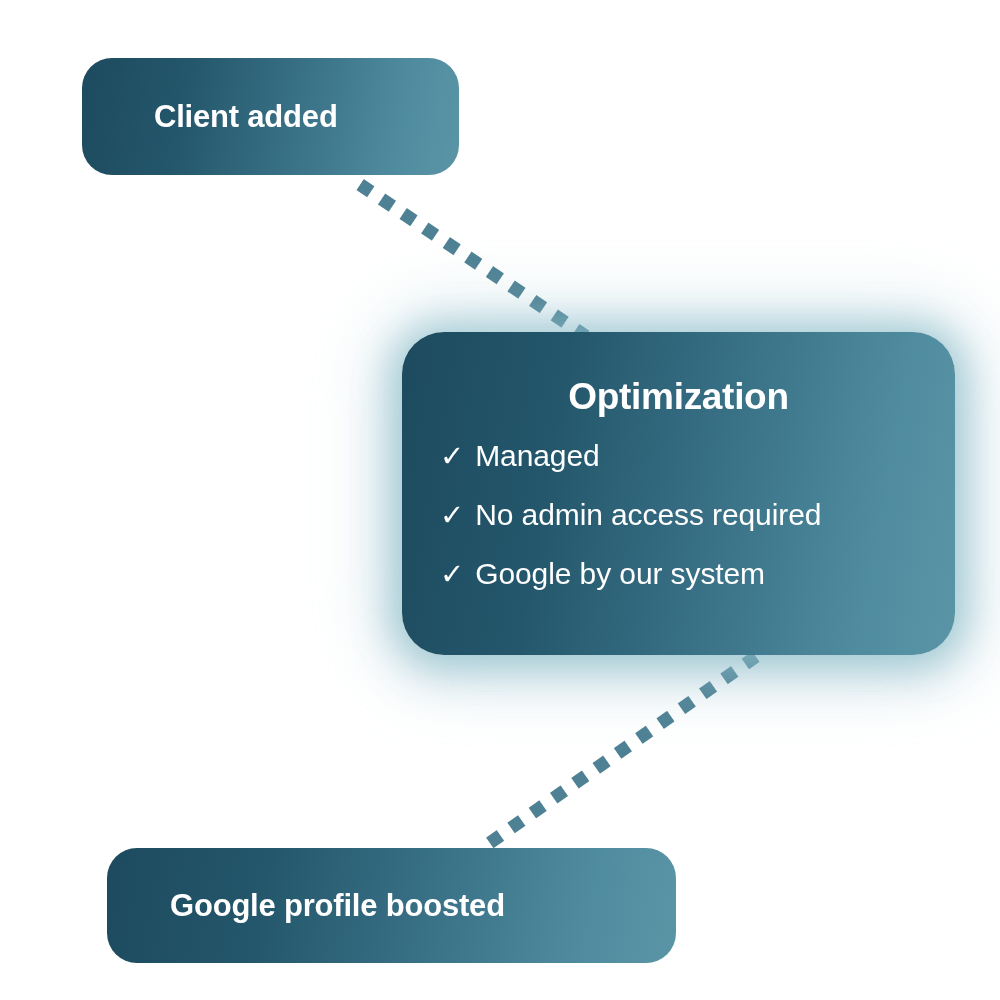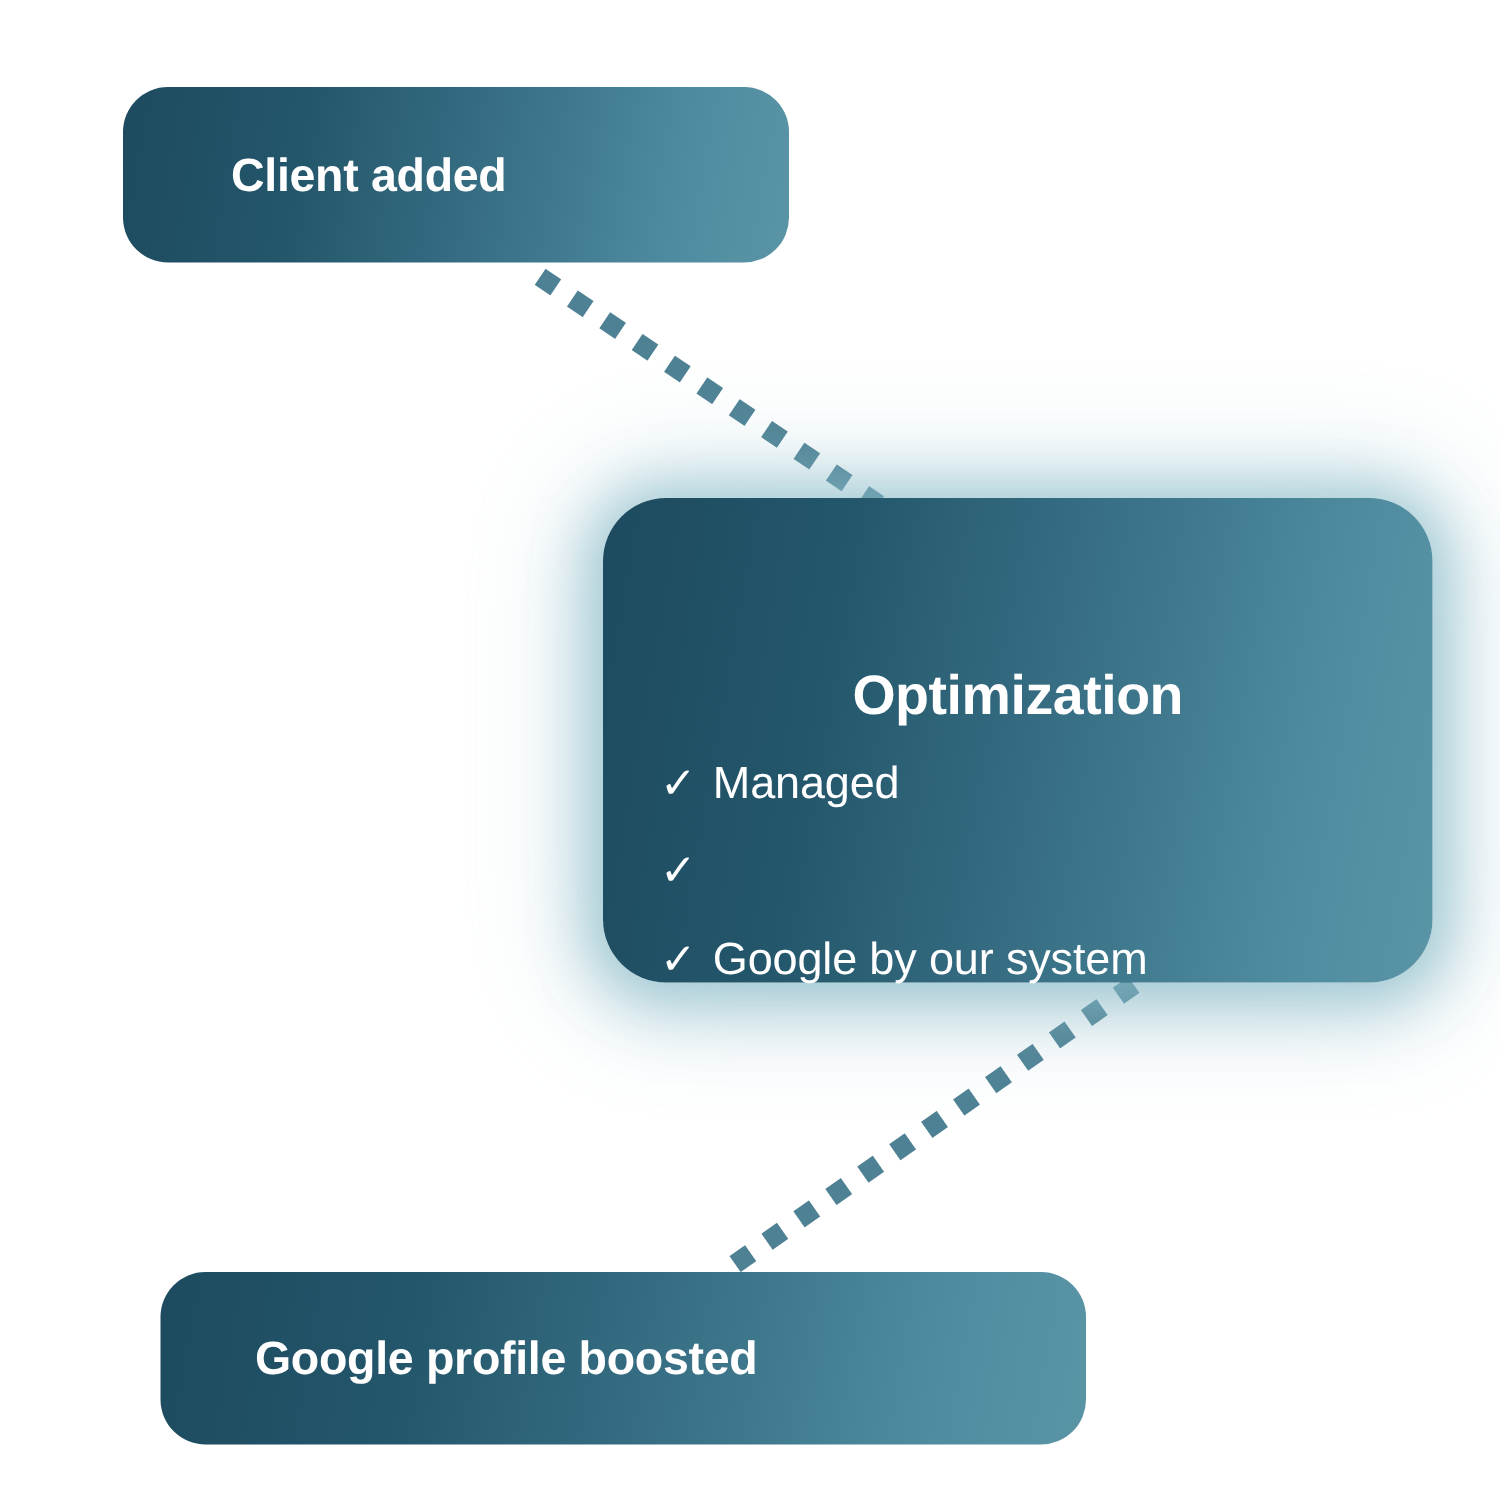--- a/index.html
+++ b/index.html
@@ -28,41 +28,41 @@
     color: #ffffff;
     display: flex;
     flex-direction: column;
     justify-content: center;
   }
 
   
   #card-client {
     left: 82px;
     top: 58px;
-    width: 444px;
+    width: 377px;
     height: 117px;
     border-radius: 30px;
     padding-left: 72px;
   }
   #card-client .card-title {
     font-size: 31px;
     font-weight: bold;
     letter-spacing: -0.2px;
     line-height: 1;
   }
 
   
   #card-optimization {
     left: 402px;
     top: 332px;
     width: 553px;
     height: 323px;
     border-radius: 42px;
     padding: 0 0 0 0;
-    justify-content: flex-end;
+    justify-content: flex-start;
     z-index: 3;
     box-shadow:
       0 0 34px 10px rgba(133, 185, 199, 0.55),
       0 0 70px 26px rgba(163, 203, 214, 0.32),
       0 14px 46px 6px rgba(120, 170, 186, 0.30);
   }
   #card-optimization .main-title {
     margin-top: 46px;
     text-align: center;
     font-size: 37px;
@@ -92,21 +92,21 @@
     font-size: 29px;
     font-weight: 300;
     margin-right: 11px;
     line-height: 1;
   }
 
   
   #card-google {
     left: 107px;
     top: 848px;
-    width: 617px;
+    width: 569px;
     height: 115px;
     border-radius: 30px;
     padding-left: 63px;
   }
   #card-google .card-title {
     font-size: 31px;
     font-weight: bold;
     letter-spacing: -0.2px;
     line-height: 1;
   }
@@ -149,20 +149,21 @@
 
   <div class="card" id="card-optimization">
     <div class="main-title">Optimization</div>
     <ul class="feature-list">
       <li class="feature-item">
         <span class="check-icon">✓</span>
         <span>Managed</span>
       </li>
       <li class="feature-item">
         <span class="check-icon">✓</span>
+        <span>No admin access required</span>
       </li>
       <li class="feature-item">
         <span class="check-icon">✓</span>
         <span>Google by our system</span>
       </li>
     </ul>
   </div>
 
   <div class="card" id="card-google">
     <div class="card-title">Google profile boosted</div>

